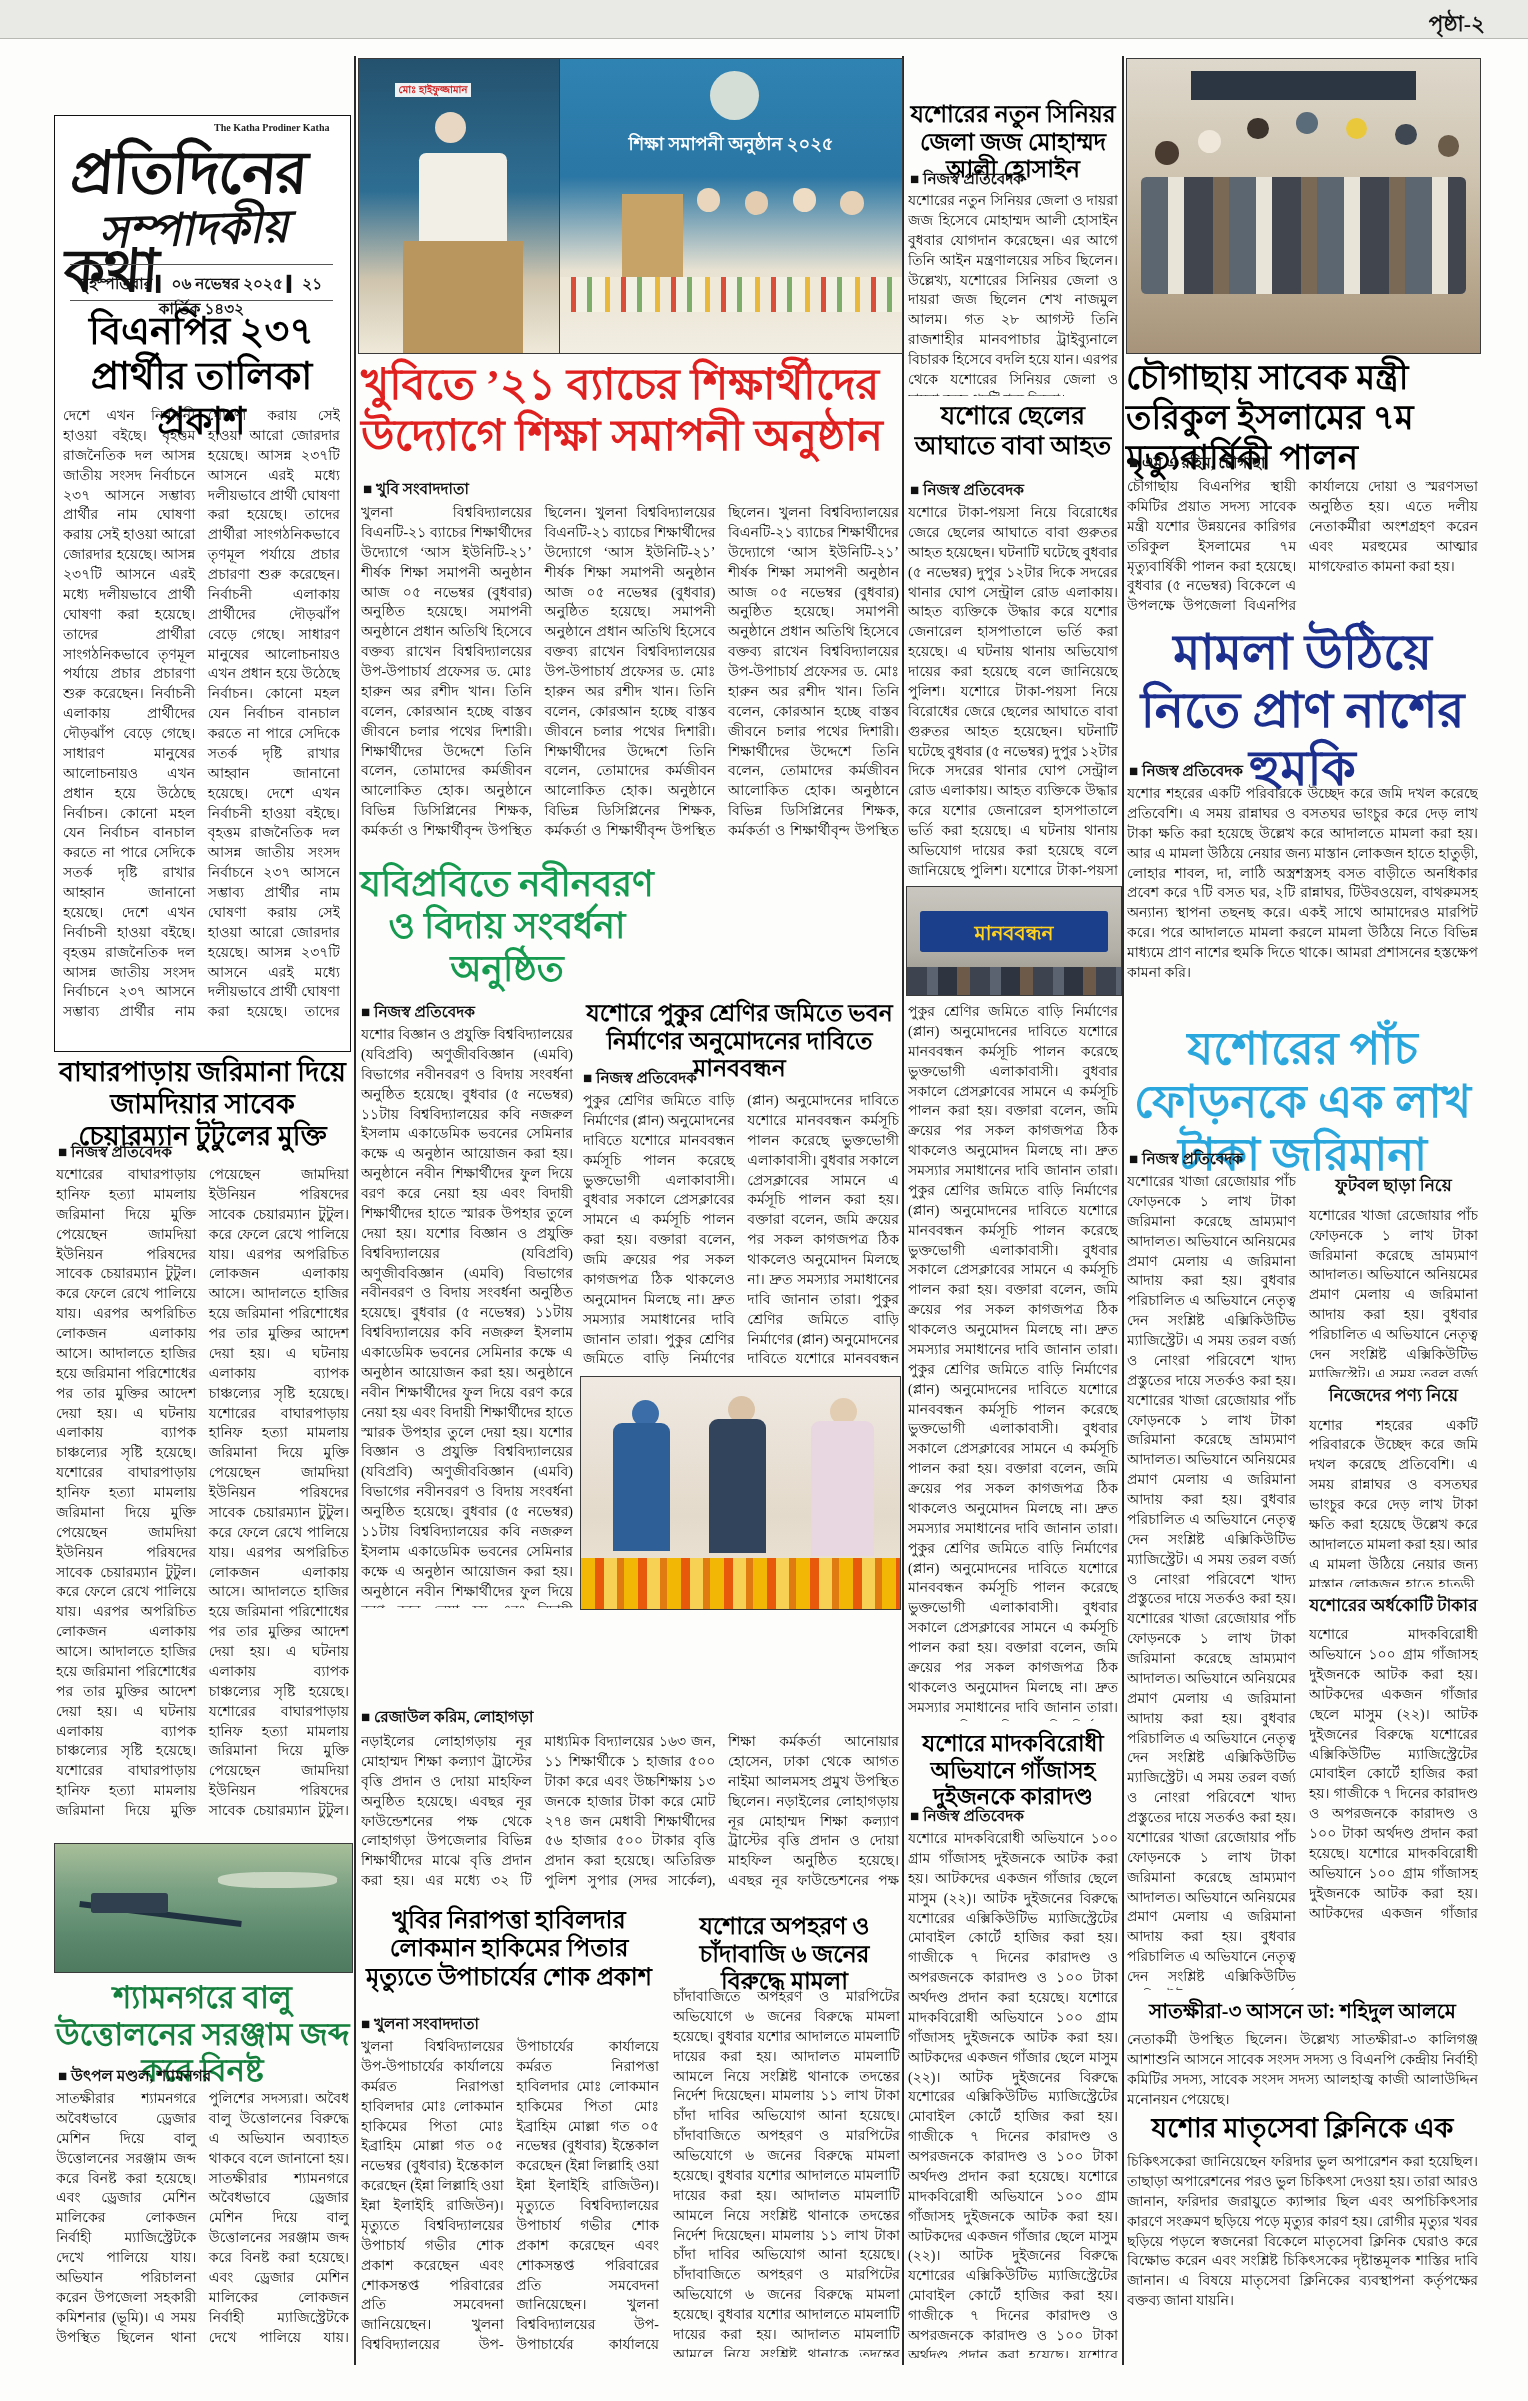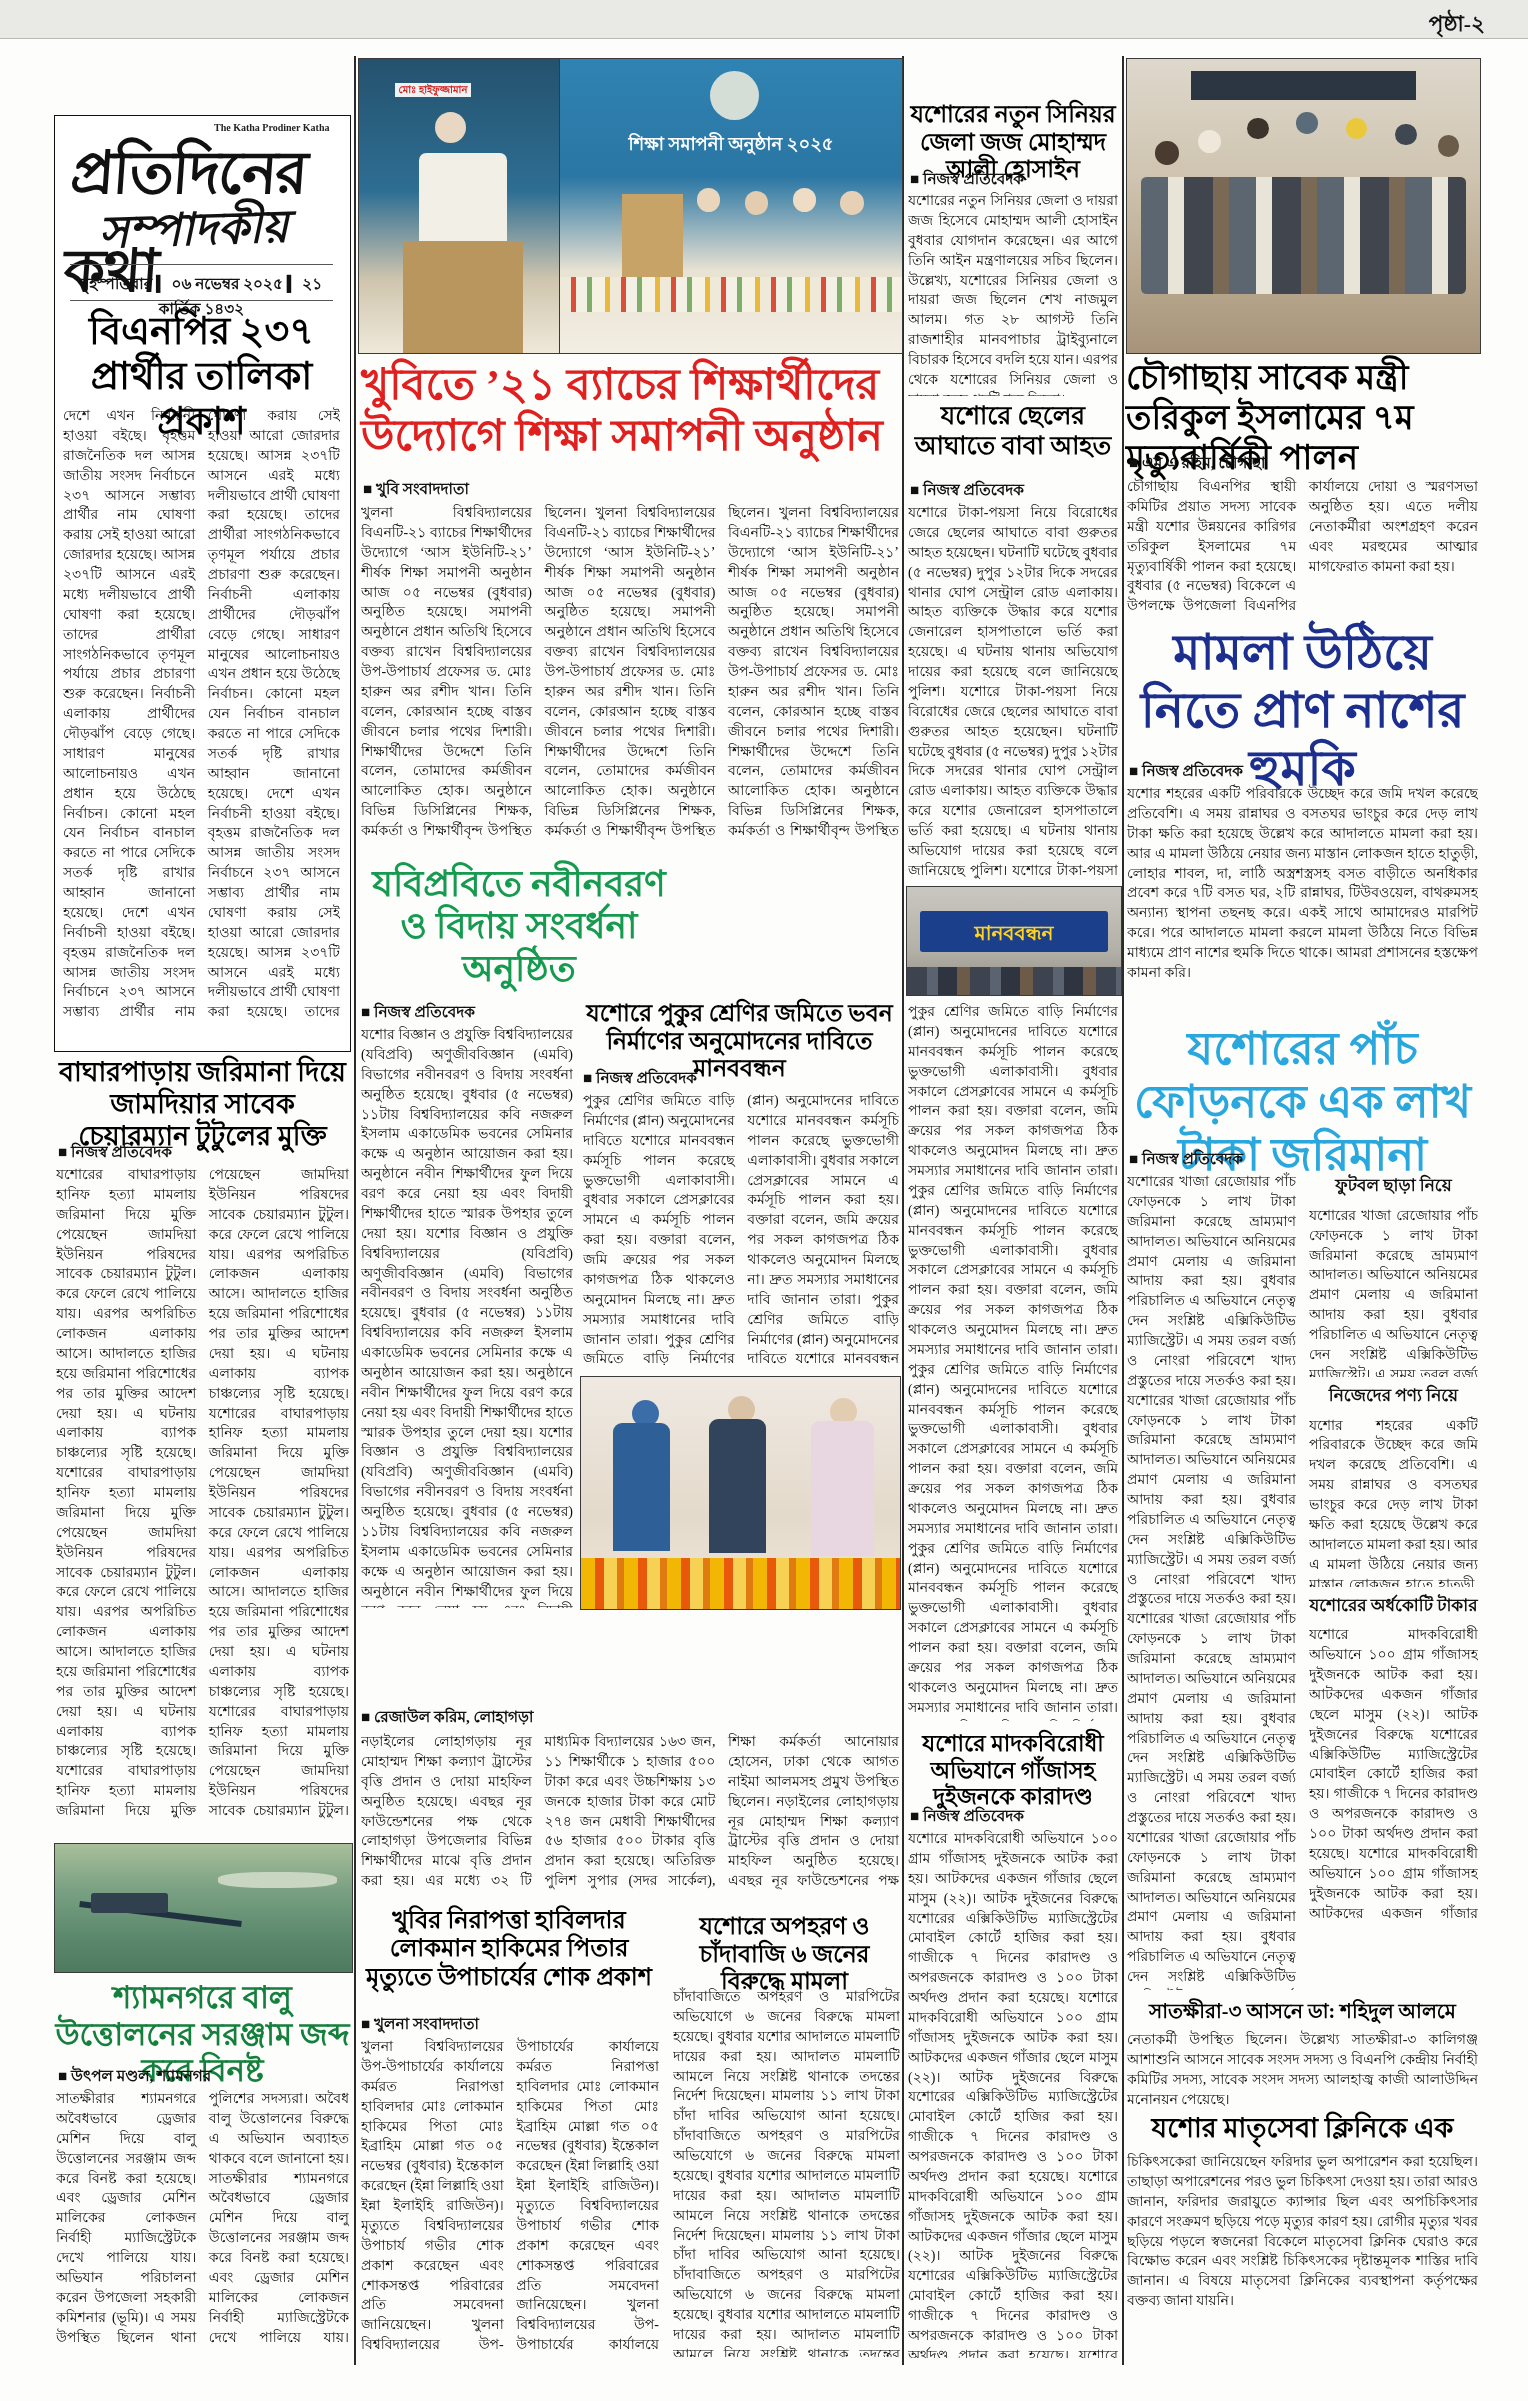--- a/index.html
+++ b/index.html
@@ -86,21 +86,21 @@
     <div class="blob" style="left:54%;top:45%;width:23.4px;height:23.4px;background:#e3ccb0;"></div>
     <div class="blob" style="left:68%;top:44%;width:23.4px;height:23.4px;background:#efdcc4;"></div>
     <div class="blob" style="left:82%;top:45%;width:23.4px;height:23.4px;background:#e6d0b6;"></div>
     <div class="flowers" style="left:0;bottom:14%;width:100%;height:12%;"></div>
   </div>
 
   <div class="headline h-red" style="left:361px;top:360px;width:538px;font-size:43px;text-align:left;">খুবিতে ’২১ ব্যাচের শিক্ষার্থীদের উদ্যোগে শিক্ষা সমাপনী অনুষ্ঠান</div>
   <div class="byline" style="left:363px;top:477px;">■ খুবি সংবাদদাতা</div>
   <div class="body-text cols-3" style="left:361px;top:503px;width:538px;height:351px;">খুলনা বিশ্ববিদ্যালয়ের বিএনটি-২১ ব্যাচের শিক্ষার্থীদের উদ্যোগে ‘আস ইউনিটি-২১’ শীর্ষক শিক্ষা সমাপনী অনুষ্ঠান আজ ০৫ নভেম্বর (বুধবার) অনুষ্ঠিত হয়েছে। সমাপনী অনুষ্ঠানে প্রধান অতিথি হিসেবে বক্তব্য রাখেন বিশ্ববিদ্যালয়ের উপ-উপাচার্য প্রফেসর ড. মোঃ হারুন অর রশীদ খান। তিনি বলেন, কোরআন হচ্ছে বাস্তব জীবনে চলার পথের দিশারী। শিক্ষার্থীদের উদ্দেশে তিনি বলেন, তোমাদের কর্মজীবন আলোকিত হোক। অনুষ্ঠানে বিভিন্ন ডিসিপ্লিনের শিক্ষক, কর্মকর্তা ও শিক্ষার্থীবৃন্দ উপস্থিত ছিলেন। খুলনা বিশ্ববিদ্যালয়ের বিএনটি-২১ ব্যাচের শিক্ষার্থীদের উদ্যোগে ‘আস ইউনিটি-২১’ শীর্ষক শিক্ষা সমাপনী অনুষ্ঠান আজ ০৫ নভেম্বর (বুধবার) অনুষ্ঠিত হয়েছে। সমাপনী অনুষ্ঠানে প্রধান অতিথি হিসেবে বক্তব্য রাখেন বিশ্ববিদ্যালয়ের উপ-উপাচার্য প্রফেসর ড. মোঃ হারুন অর রশীদ খান। তিনি বলেন, কোরআন হচ্ছে বাস্তব জীবনে চলার পথের দিশারী। শিক্ষার্থীদের উদ্দেশে তিনি বলেন, তোমাদের কর্মজীবন আলোকিত হোক। অনুষ্ঠানে বিভিন্ন ডিসিপ্লিনের শিক্ষক, কর্মকর্তা ও শিক্ষার্থীবৃন্দ উপস্থিত ছিলেন। খুলনা বিশ্ববিদ্যালয়ের বিএনটি-২১ ব্যাচের শিক্ষার্থীদের উদ্যোগে ‘আস ইউনিটি-২১’ শীর্ষক শিক্ষা সমাপনী অনুষ্ঠান আজ ০৫ নভেম্বর (বুধবার) অনুষ্ঠিত হয়েছে। সমাপনী অনুষ্ঠানে প্রধান অতিথি হিসেবে বক্তব্য রাখেন বিশ্ববিদ্যালয়ের উপ-উপাচার্য প্রফেসর ড. মোঃ হারুন অর রশীদ খান। তিনি বলেন, কোরআন হচ্ছে বাস্তব জীবনে চলার পথের দিশারী। শিক্ষার্থীদের উদ্দেশে তিনি বলেন, তোমাদের কর্মজীবন আলোকিত হোক। অনুষ্ঠানে বিভিন্ন ডিসিপ্লিনের শিক্ষক, কর্মকর্তা ও শিক্ষার্থীবৃন্দ উপস্থিত ছিলেন। খুলনা বিশ্ববিদ্যালয়ের বিএনটি-২১ ব্যাচের শিক্ষার্থীদের উদ্যোগে ‘আস ইউনিটি-২১’ শীর্ষক শিক্ষা সমাপনী অনুষ্ঠান আজ ০৫ নভেম্বর (বুধবার) অনুষ্ঠিত হয়েছে। সমাপনী অনুষ্ঠানে প্রধান অতিথি হিসেবে বক্তব্য রাখেন বিশ্ববিদ্যালয়ের উপ-উপাচার্য প্রফেসর ড. মোঃ হারুন অর রশীদ খান। তিনি বলেন, কোরআন হচ্ছে বাস্তব জীবনে চলার পথের দিশারী। শিক্ষার্থীদের উদ্দেশে তিনি বলেন, তোমাদের কর্মজীবন আলোকিত হোক। অনুষ্ঠানে বিভিন্ন ডিসিপ্লিনের শিক্ষক, কর্মকর্তা ও শিক্ষার্থীবৃন্দ উপস্থিত ছিলেন।</div>
 
-  <div class="headline h-green" style="left:368px;top:863px;width:302px;font-size:36px;">যবিপ্রবিতে নবীনবরণ ও বিদায় সংবর্ধনা অনুষ্ঠিত</div>
+  <div class="headline h-green" style="left:356px;top:863px;width:302px;font-size:36px;">যবিপ্রবিতে নবীনবরণ ও বিদায় সংবর্ধনা অনুষ্ঠিত</div>
   <div class="byline" style="left:361px;top:1000px;">■ নিজস্ব প্রতিবেদক</div>
   <div class="body-text" style="left:361px;top:1025px;width:212px;height:583px;">যশোর বিজ্ঞান ও প্রযুক্তি বিশ্ববিদ্যালয়ের (যবিপ্রবি) অণুজীববিজ্ঞান (এমবি) বিভাগের নবীনবরণ ও বিদায় সংবর্ধনা অনুষ্ঠিত হয়েছে। বুধবার (৫ নভেম্বর) ১১টায় বিশ্ববিদ্যালয়ের কবি নজরুল ইসলাম একাডেমিক ভবনের সেমিনার কক্ষে এ অনুষ্ঠান আয়োজন করা হয়। অনুষ্ঠানে নবীন শিক্ষার্থীদের ফুল দিয়ে বরণ করে নেয়া হয় এবং বিদায়ী শিক্ষার্থীদের হাতে স্মারক উপহার তুলে দেয়া হয়। যশোর বিজ্ঞান ও প্রযুক্তি বিশ্ববিদ্যালয়ের (যবিপ্রবি) অণুজীববিজ্ঞান (এমবি) বিভাগের নবীনবরণ ও বিদায় সংবর্ধনা অনুষ্ঠিত হয়েছে। বুধবার (৫ নভেম্বর) ১১টায় বিশ্ববিদ্যালয়ের কবি নজরুল ইসলাম একাডেমিক ভবনের সেমিনার কক্ষে এ অনুষ্ঠান আয়োজন করা হয়। অনুষ্ঠানে নবীন শিক্ষার্থীদের ফুল দিয়ে বরণ করে নেয়া হয় এবং বিদায়ী শিক্ষার্থীদের হাতে স্মারক উপহার তুলে দেয়া হয়। যশোর বিজ্ঞান ও প্রযুক্তি বিশ্ববিদ্যালয়ের (যবিপ্রবি) অণুজীববিজ্ঞান (এমবি) বিভাগের নবীনবরণ ও বিদায় সংবর্ধনা অনুষ্ঠিত হয়েছে। বুধবার (৫ নভেম্বর) ১১টায় বিশ্ববিদ্যালয়ের কবি নজরুল ইসলাম একাডেমিক ভবনের সেমিনার কক্ষে এ অনুষ্ঠান আয়োজন করা হয়। অনুষ্ঠানে নবীন শিক্ষার্থীদের ফুল দিয়ে বরণ করে নেয়া হয় এবং বিদায়ী শিক্ষার্থীদের হাতে স্মারক উপহার তুলে দেয়া হয়। যশোর বিজ্ঞান ও প্রযুক্তি বিশ্ববিদ্যালয়ের (যবিপ্রবি) অণুজীববিজ্ঞান (এমবি) বিভাগের নবীনবরণ ও বিদায় সংবর্ধনা অনুষ্ঠিত হয়েছে। বুধবার (৫ নভেম্বর) ১১টায় বিশ্ববিদ্যালয়ের কবি নজরুল ইসলাম একাডেমিক ভবনের সেমিনার কক্ষে এ অনুষ্ঠান আয়োজন করা হয়। অনুষ্ঠানে নবীন শিক্ষার্থীদের ফুল দিয়ে বরণ করে নেয়া হয় এবং বিদায়ী শিক্ষার্থীদের হাতে স্মারক উপহার তুলে দেয়া হয়। যশোর বিজ্ঞান ও প্রযুক্তি বিশ্ববিদ্যালয়ের (যবিপ্রবি) অণুজীববিজ্ঞান (এমবি) বিভাগের নবীনবরণ ও বিদায় সংবর্ধনা অনুষ্ঠিত হয়েছে। বুধবার (৫ নভেম্বর) ১১টায় বিশ্ববিদ্যালয়ের কবি নজরুল ইসলাম একাডেমিক ভবনের সেমিনার কক্ষে এ অনুষ্ঠান আয়োজন করা হয়। অনুষ্ঠানে নবীন শিক্ষার্থীদের ফুল দিয়ে বরণ করে নেয়া হয় এবং বিদায়ী শিক্ষার্থীদের হাতে স্মারক উপহার তুলে দেয়া হয়।</div>
 
   <div class="headline" style="left:580px;top:1000px;width:319px;font-size:23.4px;">যশোরে পুকুর শ্রেণির জমিতে ভবন নির্মাণের অনুমোদনের দাবিতে মানববন্ধন</div>
   <div class="byline" style="left:583px;top:1066px;">■ নিজস্ব প্রতিবেদক</div>
   <div class="body-text cols-2" style="left:583px;top:1091px;width:316px;height:279px;">পুকুর শ্রেণির জমিতে বাড়ি নির্মাণের (প্লান) অনুমোদনের দাবিতে যশোরে মানববন্ধন কর্মসূচি পালন করেছে ভুক্তভোগী এলাকাবাসী। বুধবার সকালে প্রেসক্লাবের সামনে এ কর্মসূচি পালন করা হয়। বক্তারা বলেন, জমি ক্রয়ের পর সকল কাগজপত্র ঠিক থাকলেও অনুমোদন মিলছে না। দ্রুত সমস্যার সমাধানের দাবি জানান তারা। পুকুর শ্রেণির জমিতে বাড়ি নির্মাণের (প্লান) অনুমোদনের দাবিতে যশোরে মানববন্ধন কর্মসূচি পালন করেছে ভুক্তভোগী এলাকাবাসী। বুধবার সকালে প্রেসক্লাবের সামনে এ কর্মসূচি পালন করা হয়। বক্তারা বলেন, জমি ক্রয়ের পর সকল কাগজপত্র ঠিক থাকলেও অনুমোদন মিলছে না। দ্রুত সমস্যার সমাধানের দাবি জানান তারা। পুকুর শ্রেণির জমিতে বাড়ি নির্মাণের (প্লান) অনুমোদনের দাবিতে যশোরে মানববন্ধন কর্মসূচি পালন করেছে ভুক্তভোগী এলাকাবাসী। বুধবার সকালে প্রেসক্লাবের সামনে এ কর্মসূচি পালন করা হয়। বক্তারা বলেন, জমি ক্রয়ের পর সকল কাগজপত্র ঠিক থাকলেও অনুমোদন মিলছে না। দ্রুত সমস্যার সমাধানের দাবি জানান তারা।</div>
 
   <div class="photo" style="left:580px;top:1376px;width:319px;height:232px;background:linear-gradient(180deg,#efe9e2 0%,#e4dacb 60%,#efe7d8 100%);">
     <div class="blob" style="left:16%;top:10%;width:27px;height:27px;background:#3b6ea8;"></div>
     <div style="position:absolute;left:10%;top:20%;width:18%;height:55%;background:#2e5f96;border-radius:9px 9px 0 0;"></div>

